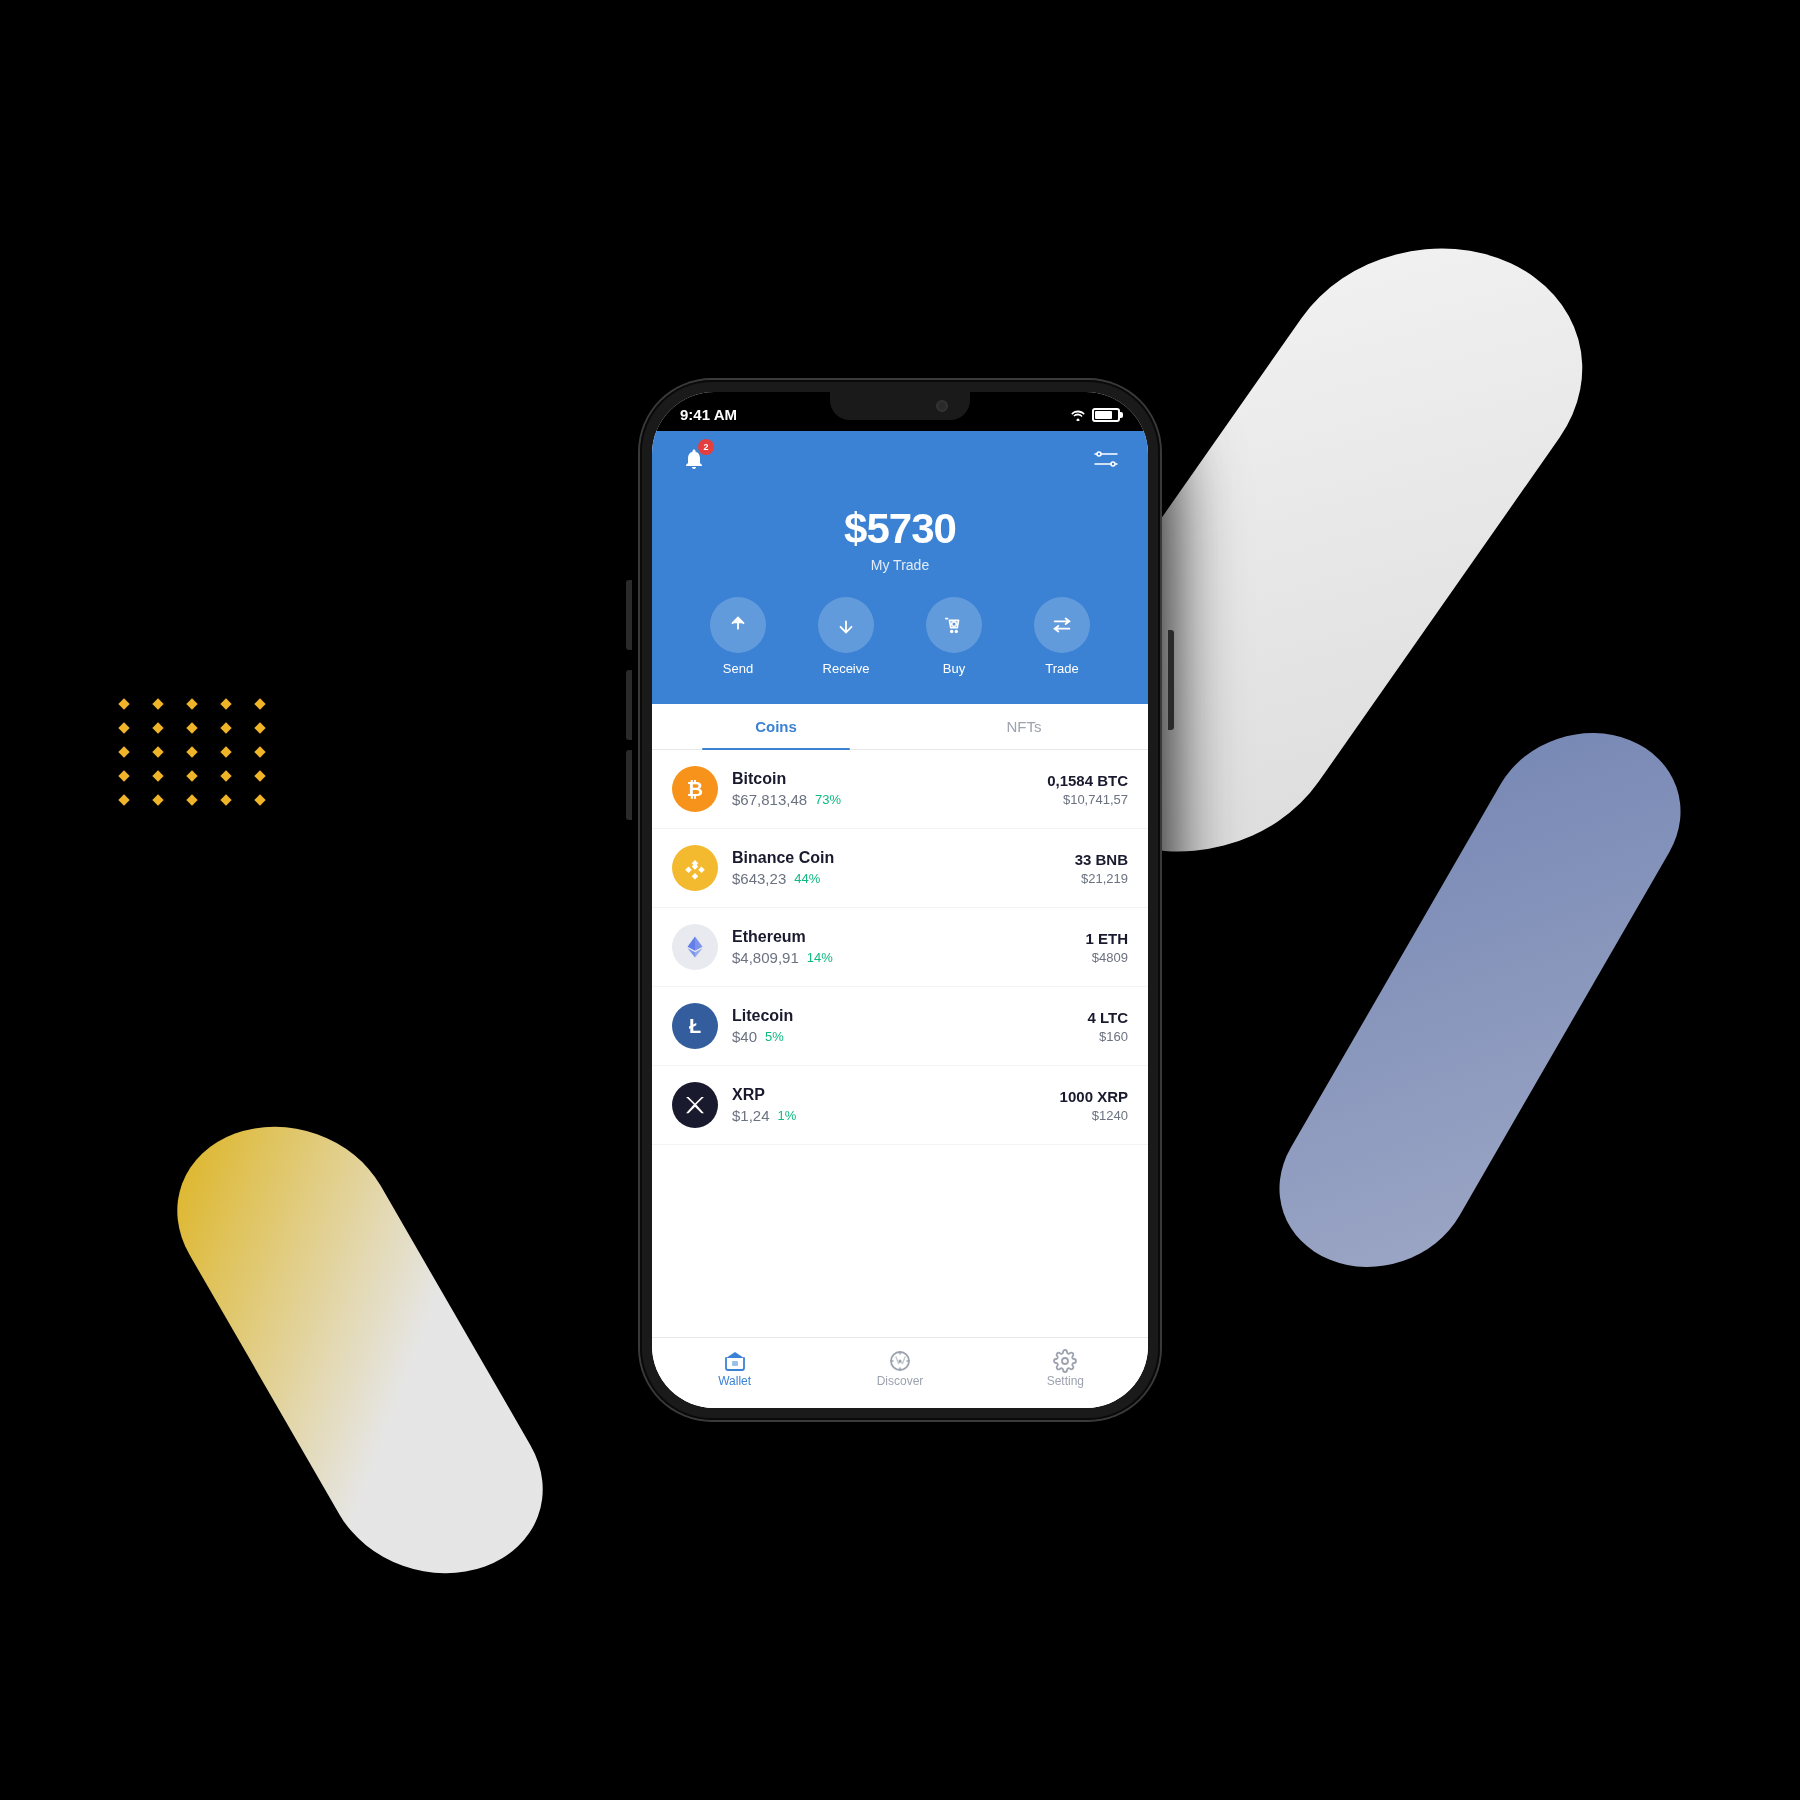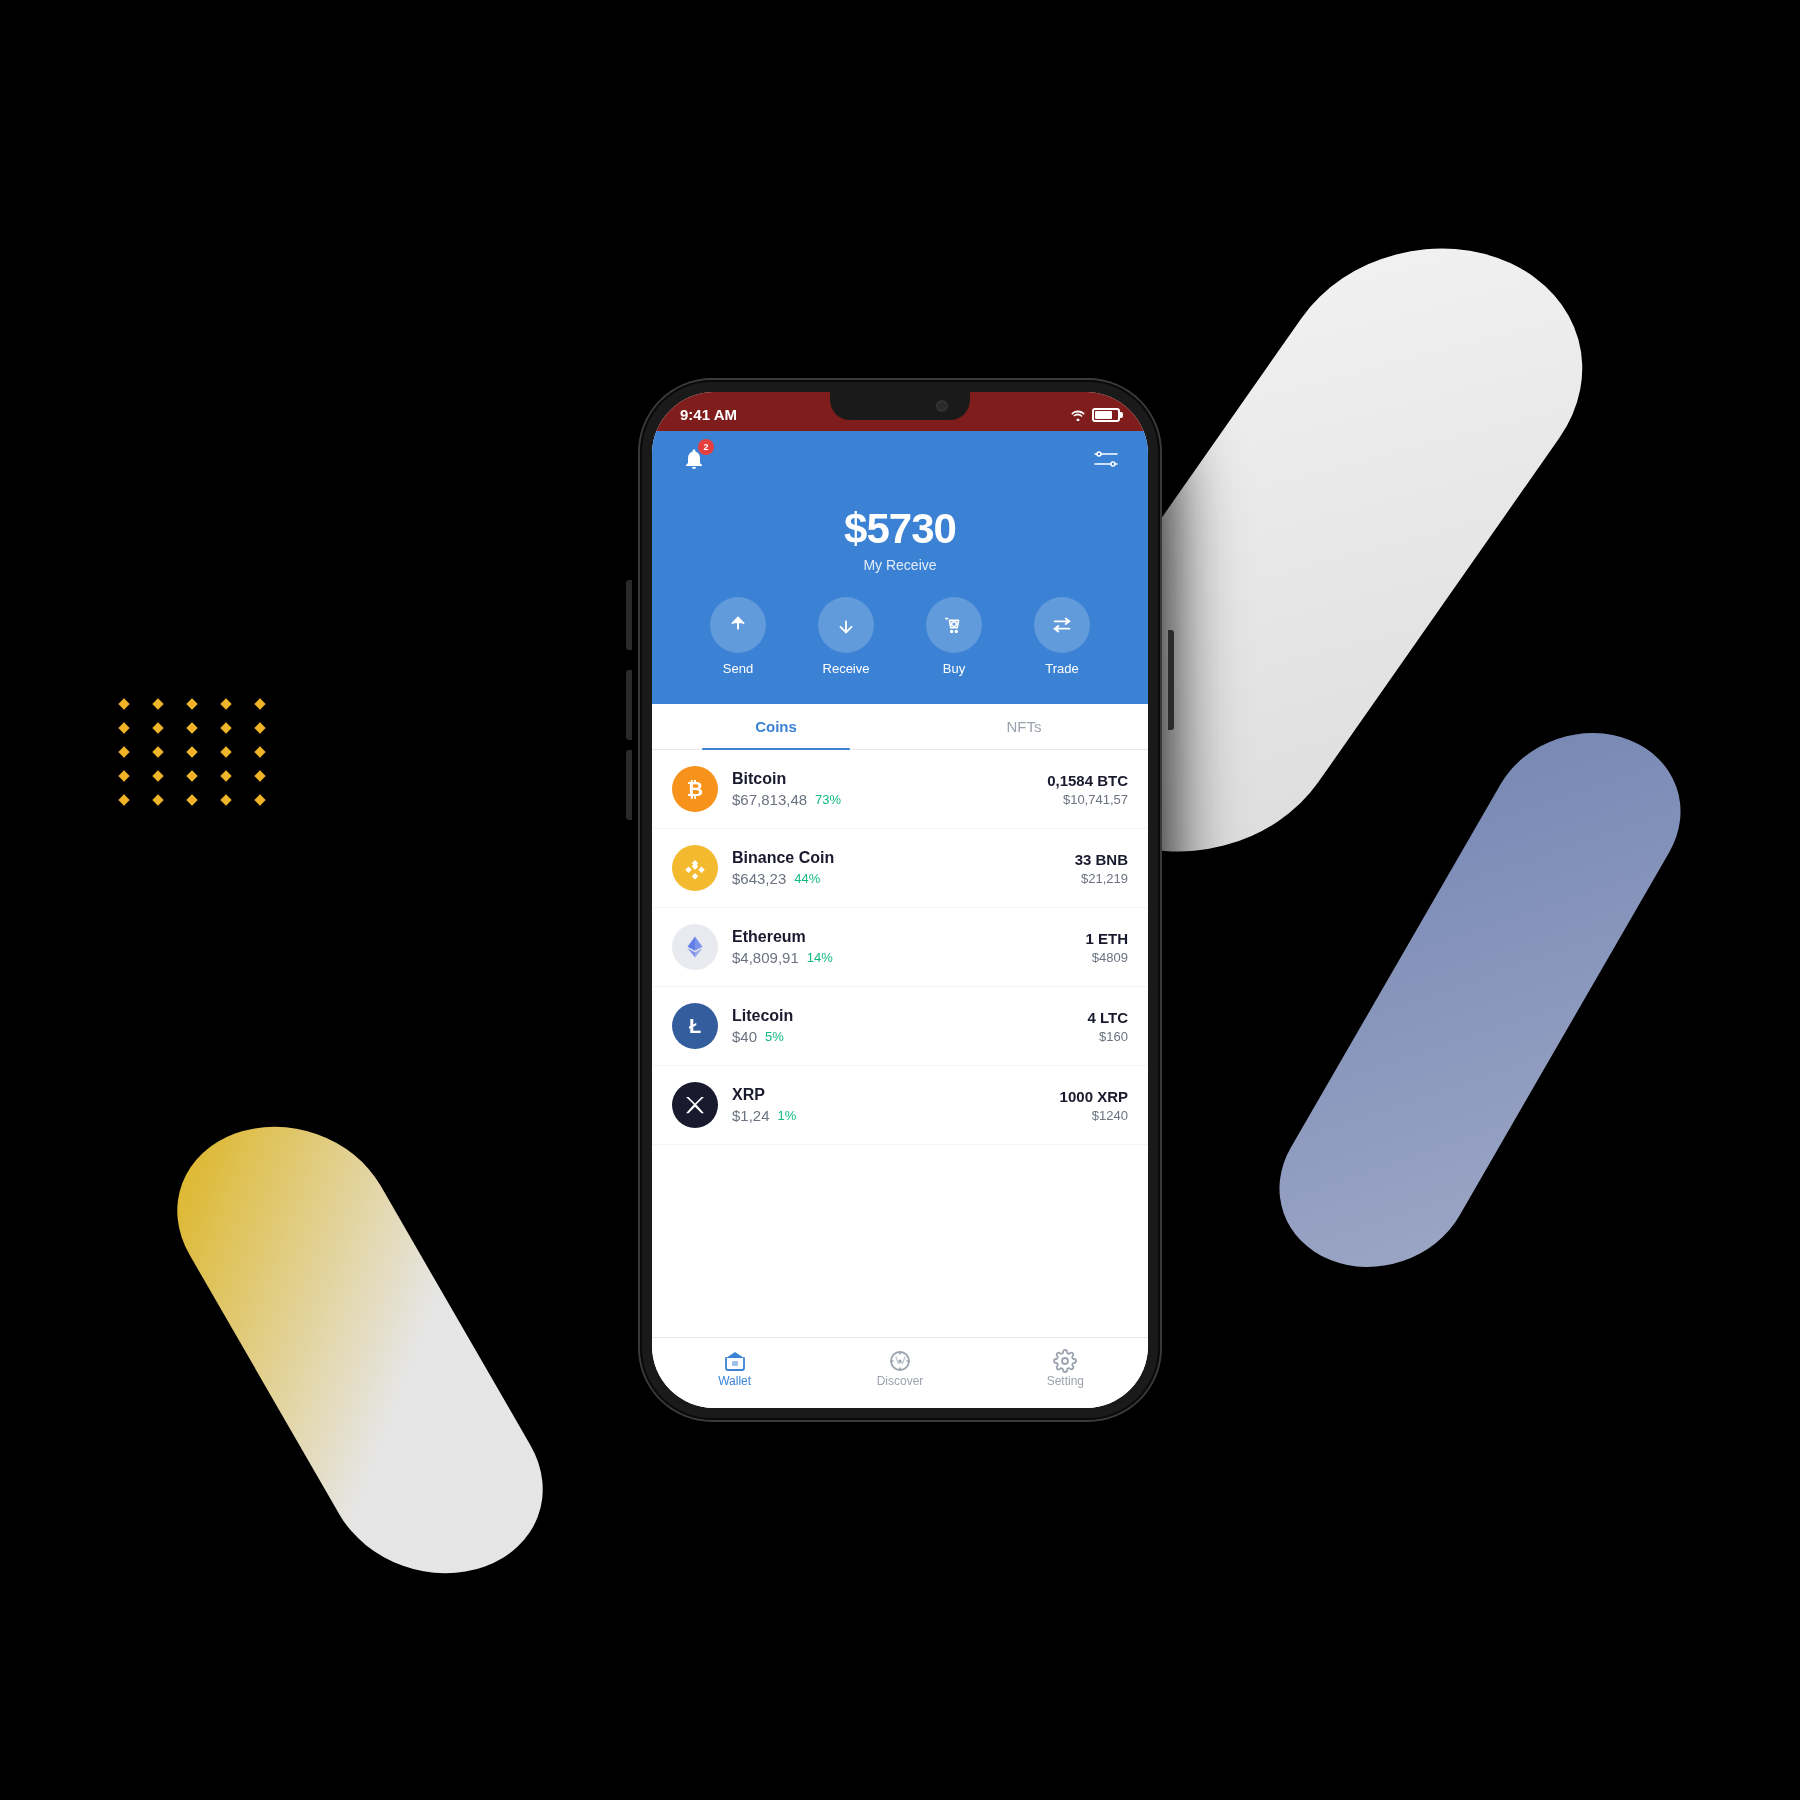--- a/index.html
+++ b/index.html
@@ -120,21 +120,21 @@
       height: 100%;
       background: #fff;
       border-radius: 62px;
       overflow: hidden;
       display: flex;
       flex-direction: column;
     }
 
     
     .status-bar {
-      background: #7f1d1d;
+      background: #000000;
       display: flex;
       align-items: center;
       justify-content: space-between;
       padding: 14px 28px 8px;
       flex-shrink: 0;
     }
     .status-time {
       color: #fff;
       font-size: 15px;
       font-weight: 600;
@@ -494,21 +494,21 @@
               <line x1="1" y1="7" x2="3" y2="7" stroke="white" stroke-width="1.5" stroke-linecap="round"></line>
               <line x1="7" y1="7" x2="23" y2="7" stroke="white" stroke-width="1.5" stroke-linecap="round"></line>
               <line x1="1" y1="17" x2="17" y2="17" stroke="white" stroke-width="1.5" stroke-linecap="round"></line>
               <line x1="21" y1="17" x2="23" y2="17" stroke="white" stroke-width="1.5" stroke-linecap="round"></line>
             </svg>
           </div>
         </div>
 
         <div class="balance-section">
           <div class="balance-amount">$5730</div>
-          <div class="balance-label">My Receive</div>
+          <div class="balance-label">My Trade</div>
         </div>
 
         <div class="action-row">
 
           <div class="action-btn">
             <div class="action-circle">
               <svg width="22" height="22" viewBox="0 0 24 24" fill="white">
                 <path d="M12 4v12M6 10l6-6 6 6"></path>
                 <path stroke="white" stroke-width="2" stroke-linecap="round" d="M12 4v12M6 10l6-6 6 6" fill="none"></path>
               </svg>

